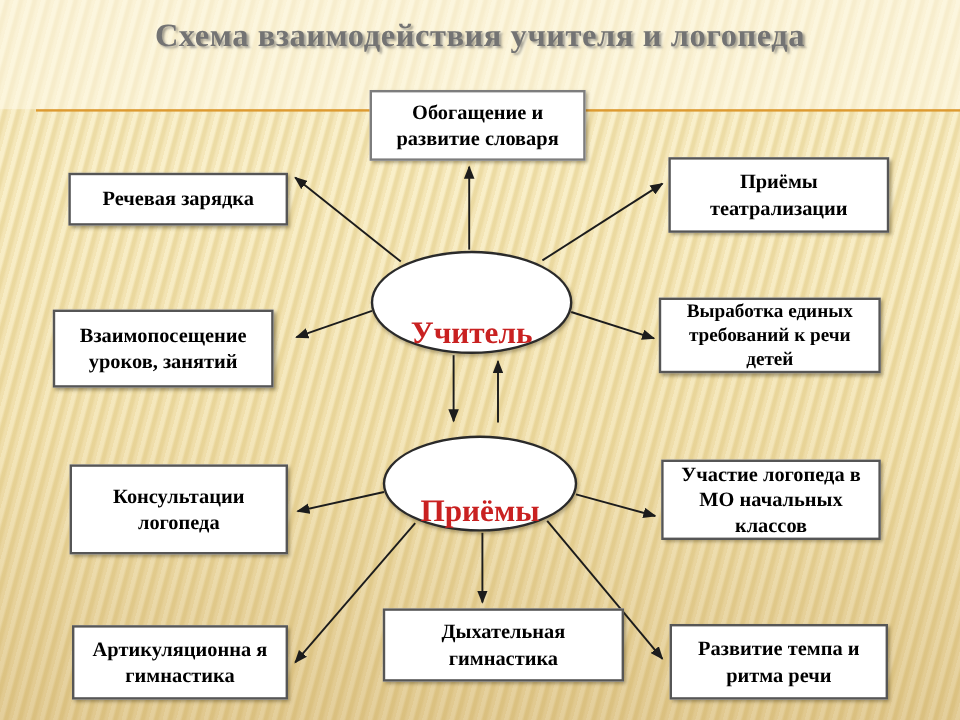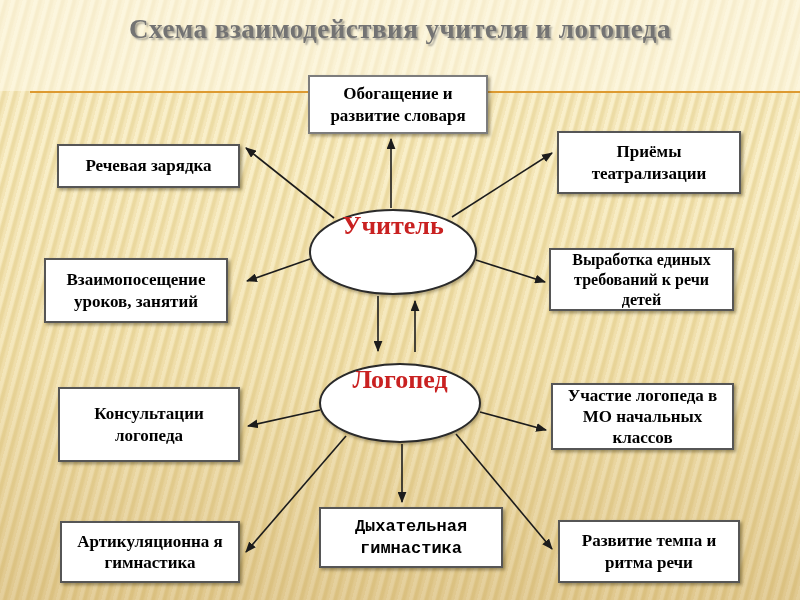--- a/index.html
+++ b/index.html
@@ -52,21 +52,21 @@
     display: flex; align-items: center; justify-content: center;
     text-align: center; padding: 2px 6px;
     color: #000000; font-weight: bold; font-size: 17px; line-height: 1.25;
   }
   .node {
     position: absolute; z-index: 3; box-sizing: border-box;
     background: #ffffff;
     border: 2px solid #2a2a2a;
     border-radius: 50%;
     box-shadow: 1px 2px 3px rgba(60, 50, 20, 0.35);
-    display: flex; align-items: flex-start; justify-content: center;
+    display: flex; align-items: flex-end; justify-content: center;
     text-align: center;
     color: #c92121; font-weight: bold; font-size: 26px;
   }
 </style>
 </head>
 <body>
 
 <div class="slide">
   <div class="bg-stripes"></div>
   <div class="top-band"></div>
@@ -122,28 +122,28 @@
   </div>
 
   <div class="box" style="left:551px; top:383px; width:183px; height:67px; font-size:17px;">
     <span>Участие логопеда в МО начальных классов</span>
   </div>
 
   <div class="box" style="left:60px; top:521px; width:180px; height:62px;">
     <span>Артикуляционна я гимнастика</span>
   </div>
 
-  <div class="box" style="left:319px; top:507px; width:184px; height:61px;font-family:Liberation Mono, monospace;">
+  <div class="box" style="left:319px; top:507px; width:201px; height:61px;">
     <span>Дыхательная гимнастика</span>
   </div>
 
   <div class="box" style="left:558px; top:520px; width:182px; height:63px;">
     <span>Развитие темпа и ритма речи</span>
   </div>
 
   <div class="node" style="left:309px; top:209px; width:168px; height:86px;">
     <span>Учитель</span>
   </div>
 
   <div class="node" style="left:319px; top:363px; width:162px; height:80px;">
-    <span>Логопед</span>
+    <span>Приёмы</span>
   </div>
 </div>
 
 </body></html>

